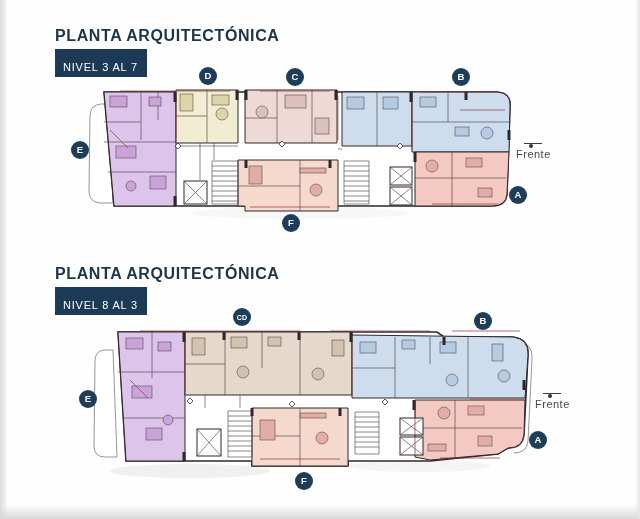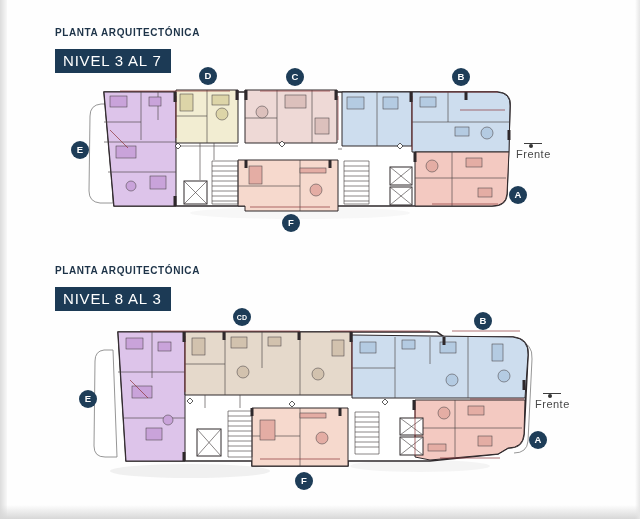--- a/index.html
+++ b/index.html
@@ -12,26 +12,26 @@
   .edge-left{position:absolute;left:0;top:0;bottom:0;width:7px;
     background:linear-gradient(to right,#dcdcdc,#f8f8f8);z-index:4;}
   .edge-bottom{position:absolute;left:0;right:0;bottom:0;height:14px;
     background:linear-gradient(to bottom,rgba(255,255,255,0),#d7d7d7);z-index:4;}
   .edge-right{position:absolute;right:0;top:0;bottom:0;width:5px;
     background:linear-gradient(to left,#e6e6e6,rgba(255,255,255,0));z-index:4;}
 
   svg.canvas{position:absolute;left:0;top:0;width:640px;height:519px;}
 
   .plan-title{
-    position:absolute;font-weight:bold;font-size:10px;letter-spacing:.6px;
+    position:absolute;font-weight:bold;font-size:16px;letter-spacing:.6px;
     color:var(--title-navy,#1d3348);white-space:nowrap;z-index:6;
   }
   .level-badge{
     position:absolute;background:var(--navy,#1c3a55);color:#fff;
-    font-size:15px;letter-spacing:.8px;padding:3px 9px 4px 8px;
+    font-size:11px;letter-spacing:.8px;padding:12px 9px 4px 8px;
     white-space:nowrap;z-index:6;
   }
   .badge{
     position:absolute;width:18px;height:18px;border-radius:50%;
     background:var(--badge-navy,#1e3d58);color:#fff;font-weight:bold;
     font-size:9.5px;display:flex;align-items:center;justify-content:center;
     z-index:6;line-height:1;
   }
   .badge.wide{font-size:7px;letter-spacing:.2px;}
   .frente{

